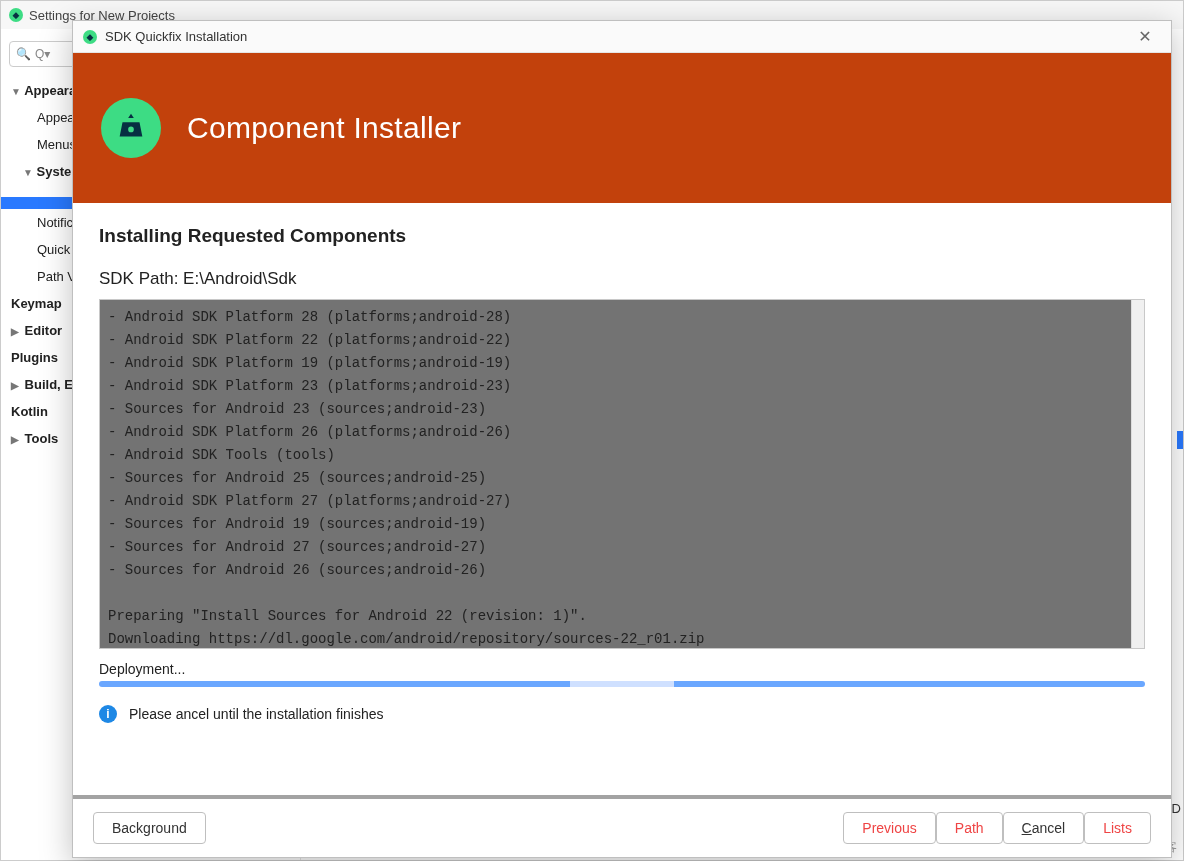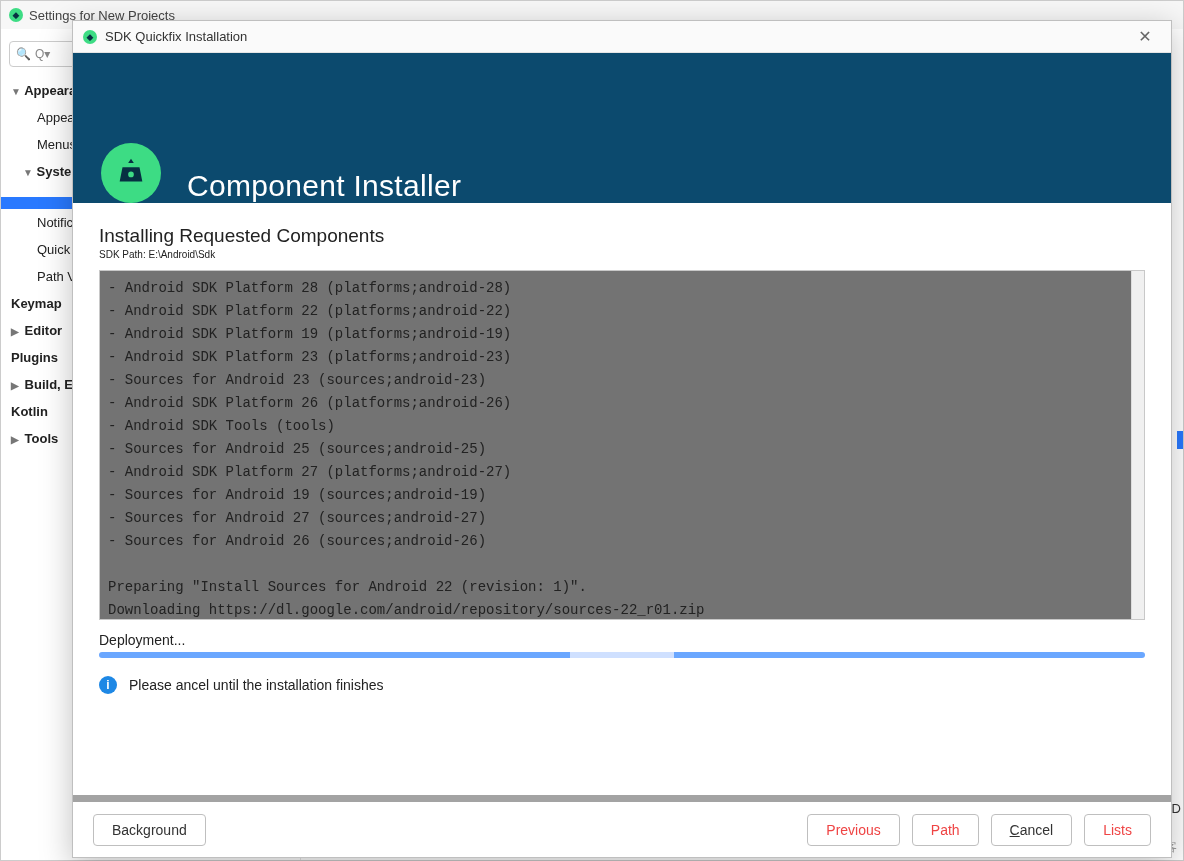--- a/index.html
+++ b/index.html
@@ -18,34 +18,34 @@
   .tree-item.sub{padding-left:36px}
   .tree-item.sel{background:#2979ff;color:#fff}
   .tree-item .arrow{display:inline-block;width:10px;color:#777;font-size:10px}
   .right-edge-sel{position:absolute;right:0;top:430px;width:6px;height:18px;background:#2979ff}
   .right-d{position:absolute;right:2px;top:800px;color:#333}
   .watermark{position:absolute;right:6px;bottom:4px;color:#999;font-size:12px;white-space:nowrap}
   
   .modal{position:absolute;left:72px;top:20px;width:1100px;height:838px;background:#fff;border:1px solid #bfbfbf;box-shadow:0 8px 30px rgba(0,0,0,.25);display:flex;flex-direction:column}
   .modal-title{height:32px;display:flex;align-items:center;padding:0 10px;gap:8px;background:#fafafa;border-bottom:1px solid #e5e5e5;color:#333}
   .modal-title .close{margin-left:auto;width:32px;text-align:center;color:#666;font-size:16px;cursor:pointer}
-  .hero{background:#0c4a6e;color:#fff;height:150px;display:flex;align-items:flex-end;gap:26px;padding:0 28px}
+  .hero{background:#c2410c;color:#fff;height:150px;display:flex;align-items:center;gap:26px;padding:0 28px}
   .hero .logo{width:60px;height:60px;border-radius:50%;background:#3ddc84;display:flex;align-items:center;justify-content:center}
   .hero h1{font-size:30px;font-weight:400;letter-spacing:.3px}
   .content{flex:1;padding:22px 26px 8px 26px;display:flex;flex-direction:column;min-height:0}
-  .h2{font-size:19px;font-weight:400;margin-bottom:2px}
-  .path-row{margin-bottom:10px;font-size:10px}
+  .h2{font-size:19px;font-weight:700;margin-bottom:22px}
+  .path-row{margin-bottom:10px;font-size:17px}
   .log{flex:0 0 auto;border:1px solid #c8c8c8;background:#737373;height:350px;overflow:hidden;padding:6px 8px;font-family:"SimSun","NSimSun","Courier New",monospace;font-size:14px;line-height:23px;white-space:pre;position:relative}
   .log::after{content:"";position:absolute;right:0;top:0;bottom:0;width:12px;background:linear-gradient(#f0f0f0,#f0f0f0);border-left:1px solid #ddd}
   .status1{margin-top:12px;font-size:14px}
   .progress{margin-top:4px;height:6px;background:linear-gradient(90deg,#6aa7ff 0%,#6aa7ff 45%,#cfe0ff 45%,#cfe0ff 55%,#6aa7ff 55%);border-radius:3px}
   .status2{margin-top:6px;font-size:14px}
   .info-row{margin-top:18px;display:flex;align-items:center;gap:12px;font-size:14px}
   .info-dot{width:18px;height:18px;border-radius:50%;background:#1e88e5;color:#fff;display:flex;align-items:center;justify-content:center;font-weight:700;font-size:12px}
-  .footer{height:62px;border-top:7px solid #a3a3a3;display:flex;align-items:center;padding:0 20px;gap:12px}
+  .footer{height:62px;border-top:4px solid #a3a3a3;display:flex;align-items:center;padding:0 20px;}
   .btn{height:32px;padding:0 18px;border:1px solid #bfbfbf;border-radius:4px;background:#fff;font-size:14px;color:#333;cursor:pointer}
   .btn.disabled{color:#ef4444;cursor:default}
   .btn u{text-decoration:underline}
   .spacer{flex:1}
 </style>
 </head>
 <body>
 
 <div class="back-win">
   <div class="back-title">

